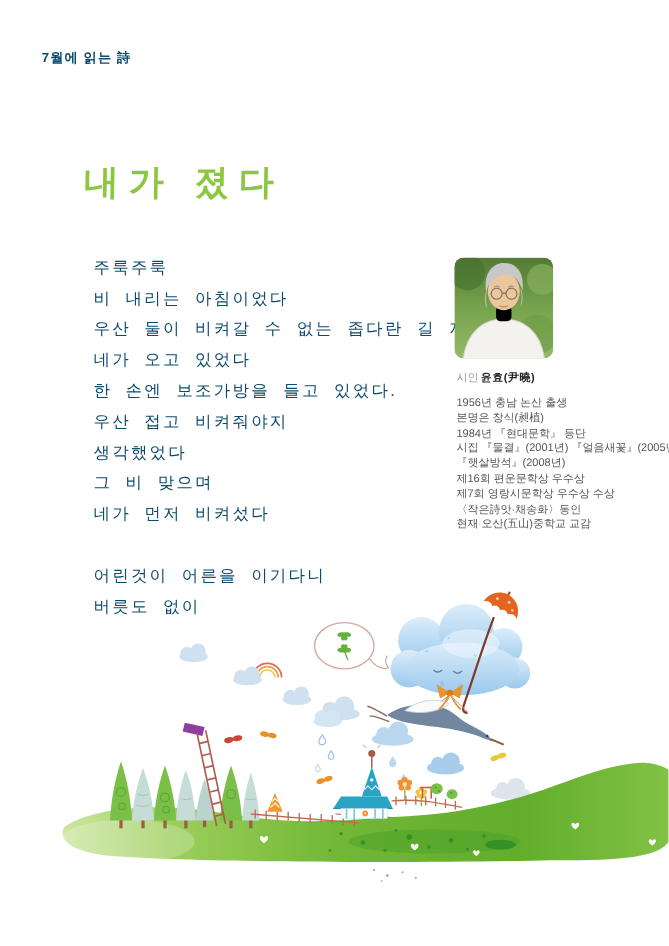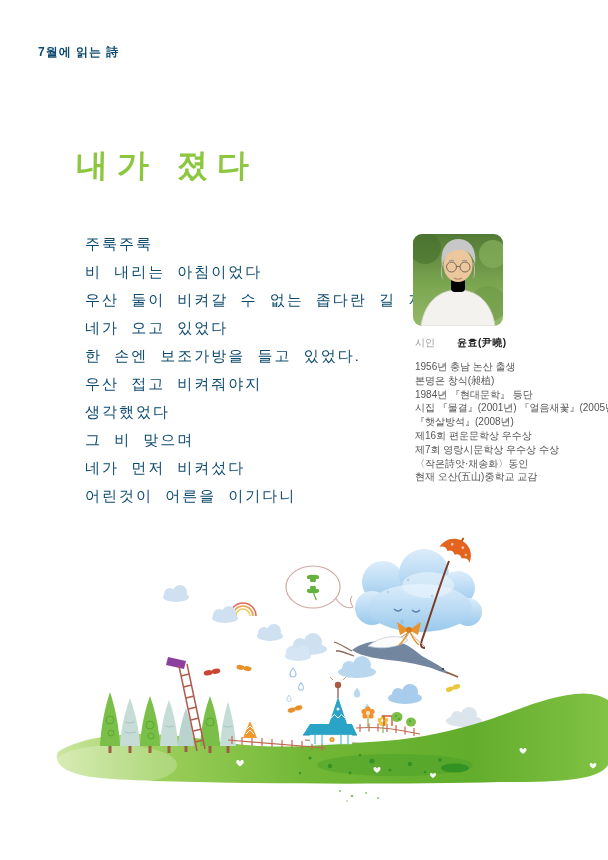--- a/index.html
+++ b/index.html
@@ -5,24 +5,24 @@
   html,body{margin:0;padding:0;background:#ffffff;}
   .page{position:relative;width:608px;height:860px;background:#ffffff;overflow:hidden;
         font-family:"Liberation Sans","DejaVu Sans",sans-serif;}
   .header{position:absolute;left:38px;top:44px;font-size:12px;font-weight:700;
           color:#0c4a6e;letter-spacing:1px;}
   .title{position:absolute;left:76px;top:144px;margin:0;font-size:32px;font-weight:800;
          color:#8dc63f;letter-spacing:9px;transform:skewX(-1deg);}
   .poem{position:absolute;left:85px;top:230px;font-size:15px;color:#0c4a6e;
         letter-spacing:2px;word-spacing:6px;}
   .poem .line{height:28px;line-height:28px;white-space:nowrap;}
-  .stanza2{}
+  .stanza2{margin-top:28px;}
   .photo{position:absolute;left:413px;top:234px;width:90px;height:92px;margin:0;
          border-radius:9px;overflow:hidden;}
-  .author-line{position:absolute;left:415px;top:336px;display:flex;align-items:baseline;gap:22px;}
+  .author-line{position:absolute;left:415px;top:336px;display:flex;align-items:baseline;gap:2px;}
   .role{font-size:10px;color:#979797;}
   .name{font-size:10px;font-weight:700;color:#222222;letter-spacing:.5px;}
   .bio{position:absolute;left:415px;top:360px;font-size:10px;color:#545454;line-height:13.8px;}
   .bio .bio-line{white-space:nowrap;}
   .illu{position:absolute;left:0;top:530px;}
 </style>
 </head>
 <body>
 
 <div class="page">
@@ -38,20 +38,21 @@
       <div class="line">우산 둘이 비켜갈 수 없는 좁다란 길 저만치</div>
       <div class="line">네가 오고 있었다</div>
       <div class="line">한 손엔 보조가방을 들고 있었다.</div>
       <div class="line">우산 접고 비켜줘야지</div>
       <div class="line">생각했었다</div>
       <div class="line">그 비 맞으며</div>
       <div class="line">네가 먼저 비켜섰다</div>
     </div>
     <div class="stanza stanza2">
       <div class="line">어린것이 어른을 이기다니</div>
+      <div class="line">버릇도 없이</div>
     </div>
   </div>
 
   <figure class="photo">
     <svg width="90" height="92" viewBox="0 0 90 92">
       <defs>
         <linearGradient id="photoG" x1="0" y1="0" x2="0" y2="1">
           <stop offset="0" stop-color="#527a35"></stop>
             <stop offset="0.55" stop-color="#7ba650"></stop>
             <stop offset="1" stop-color="#95b968"></stop>

